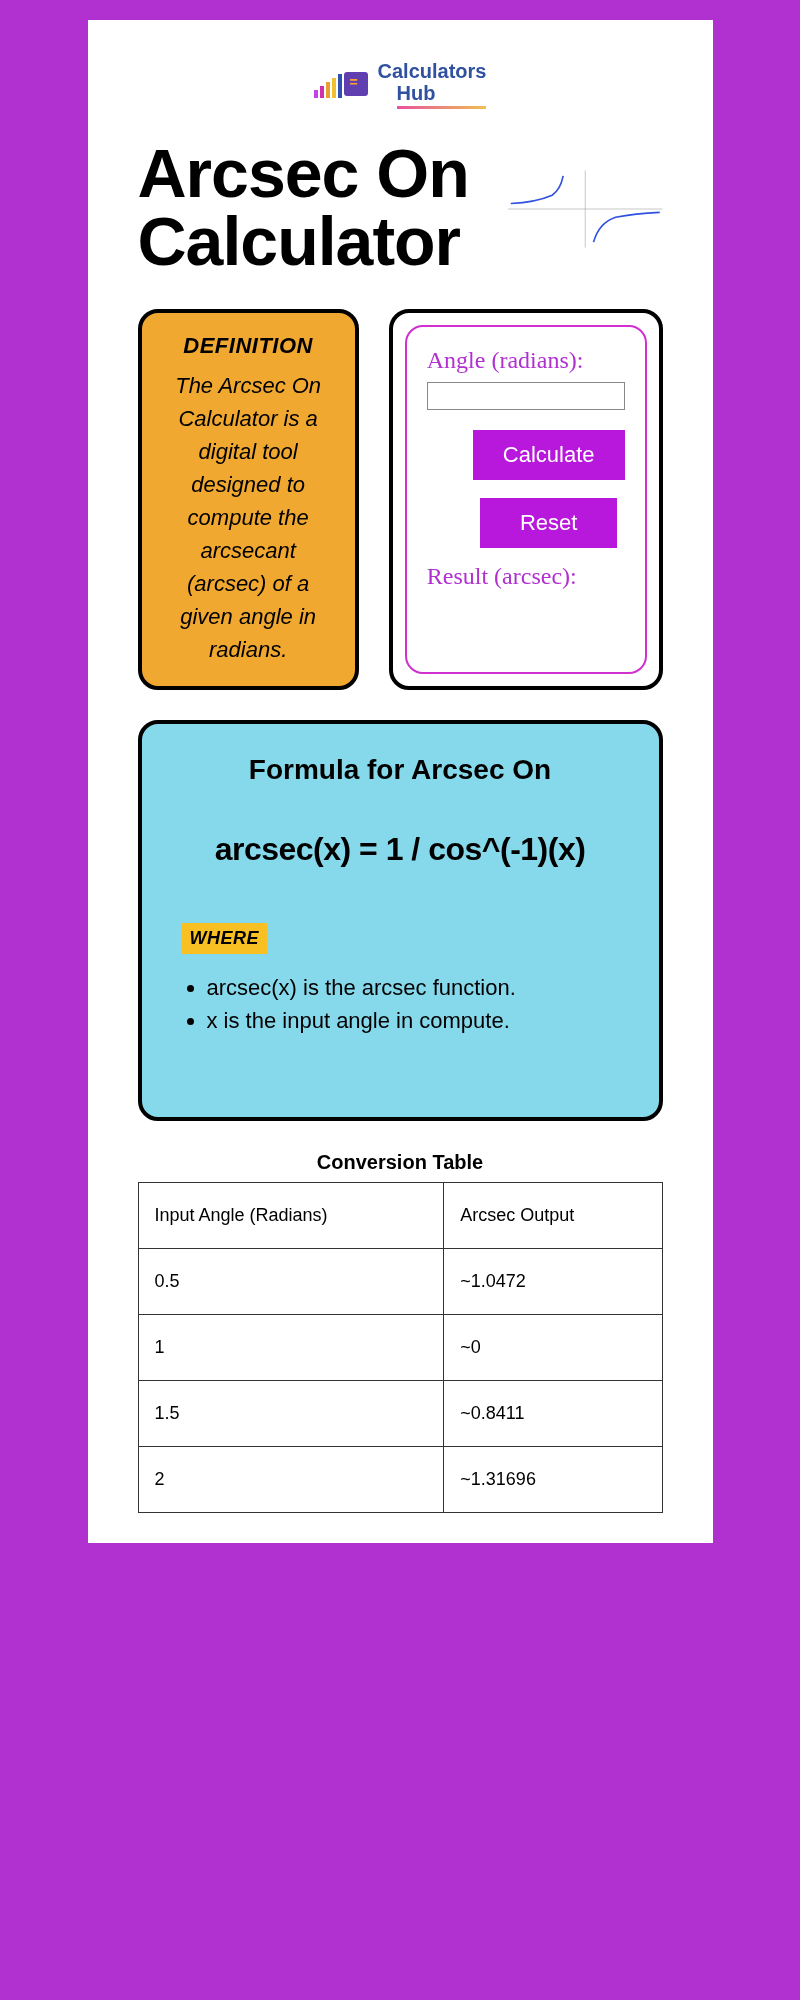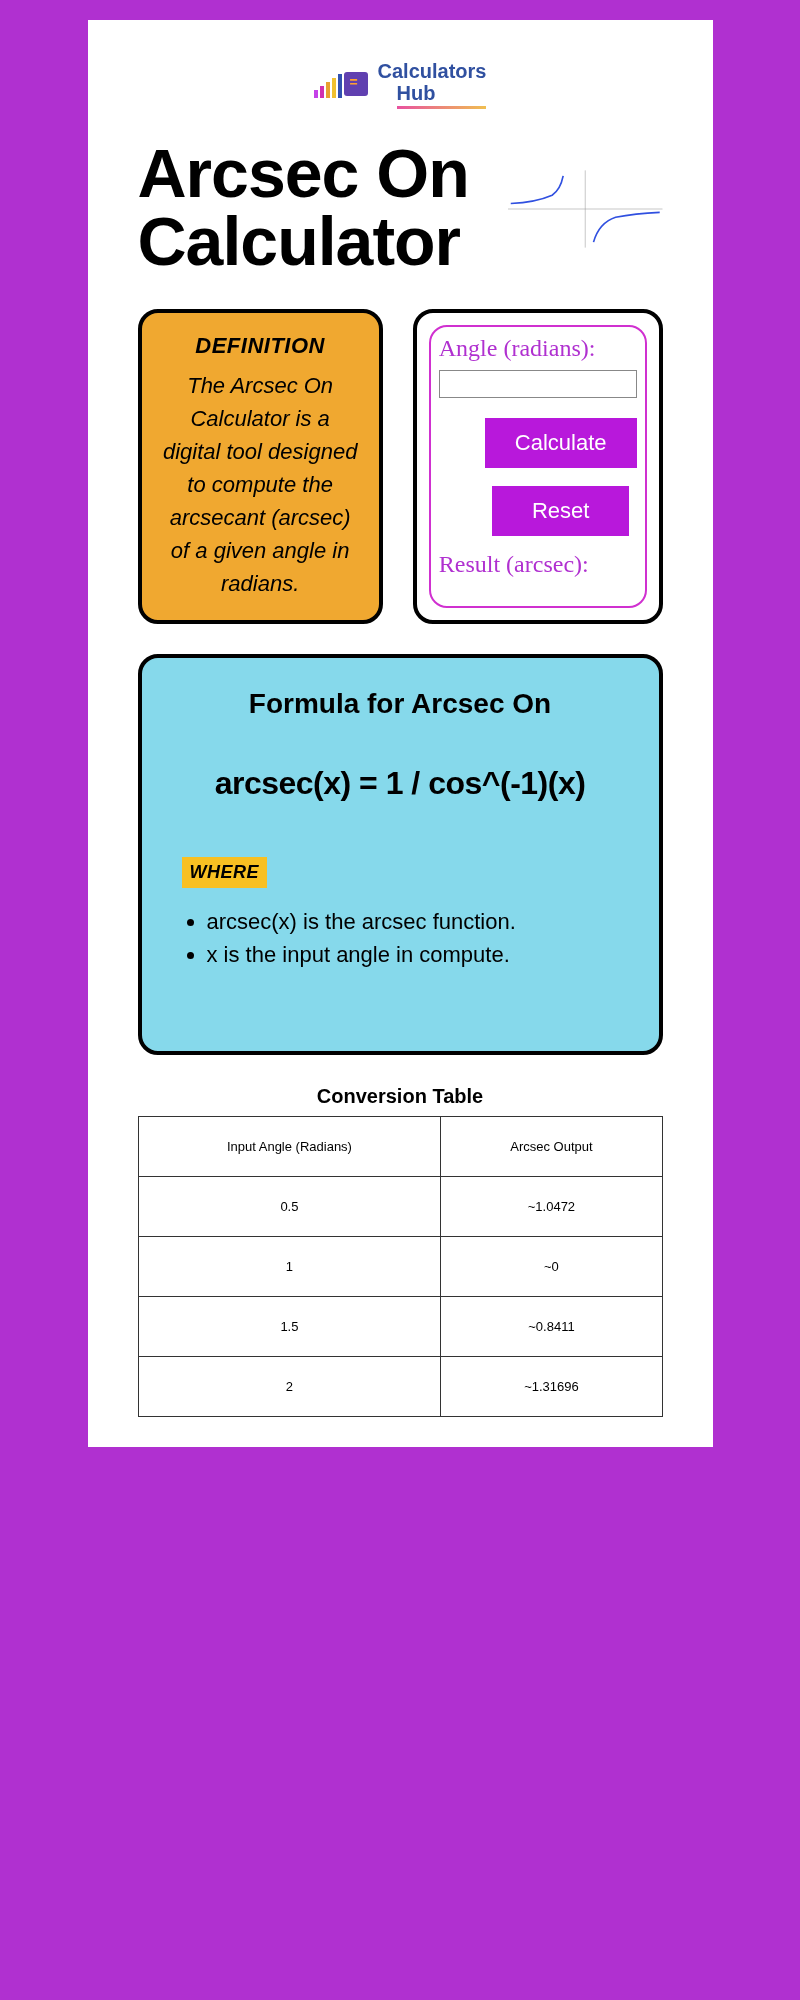--- a/index.html
+++ b/index.html
@@ -119,21 +119,21 @@
     .calculator-card {
       flex: 1;
       border: 4px solid #000;
       border-radius: 20px;
       padding: 12px;
       background: white;
     }
     .calculator-inner {
       border: 2px solid #d030d0;
       border-radius: 18px;
-      padding: 8px;
+      padding: 20px;
       height: 100%;
     }
     .calc-label {
       color: #b030d0;
       font-size: 24px;
       font-family: Georgia, 'Times New Roman', serif;
       margin-bottom: 8px;
     }
     .calc-input {
       width: 100%;
@@ -208,22 +208,22 @@
       text-align: center;
       margin-bottom: 8px;
     }
     .conv-table {
       width: 100%;
       border-collapse: collapse;
     }
     .conv-table th, .conv-table td {
       border: 1px solid #333;
       padding: 22px 16px;
-      text-align: center;
-      font-size: 13px;
+      text-align: left;
+      font-size: 18px;
       font-weight: normal;
     }
     .conv-table th {
       font-weight: normal;
     }
   </style>
 </head>
 <body>
 
 <div class="container">

